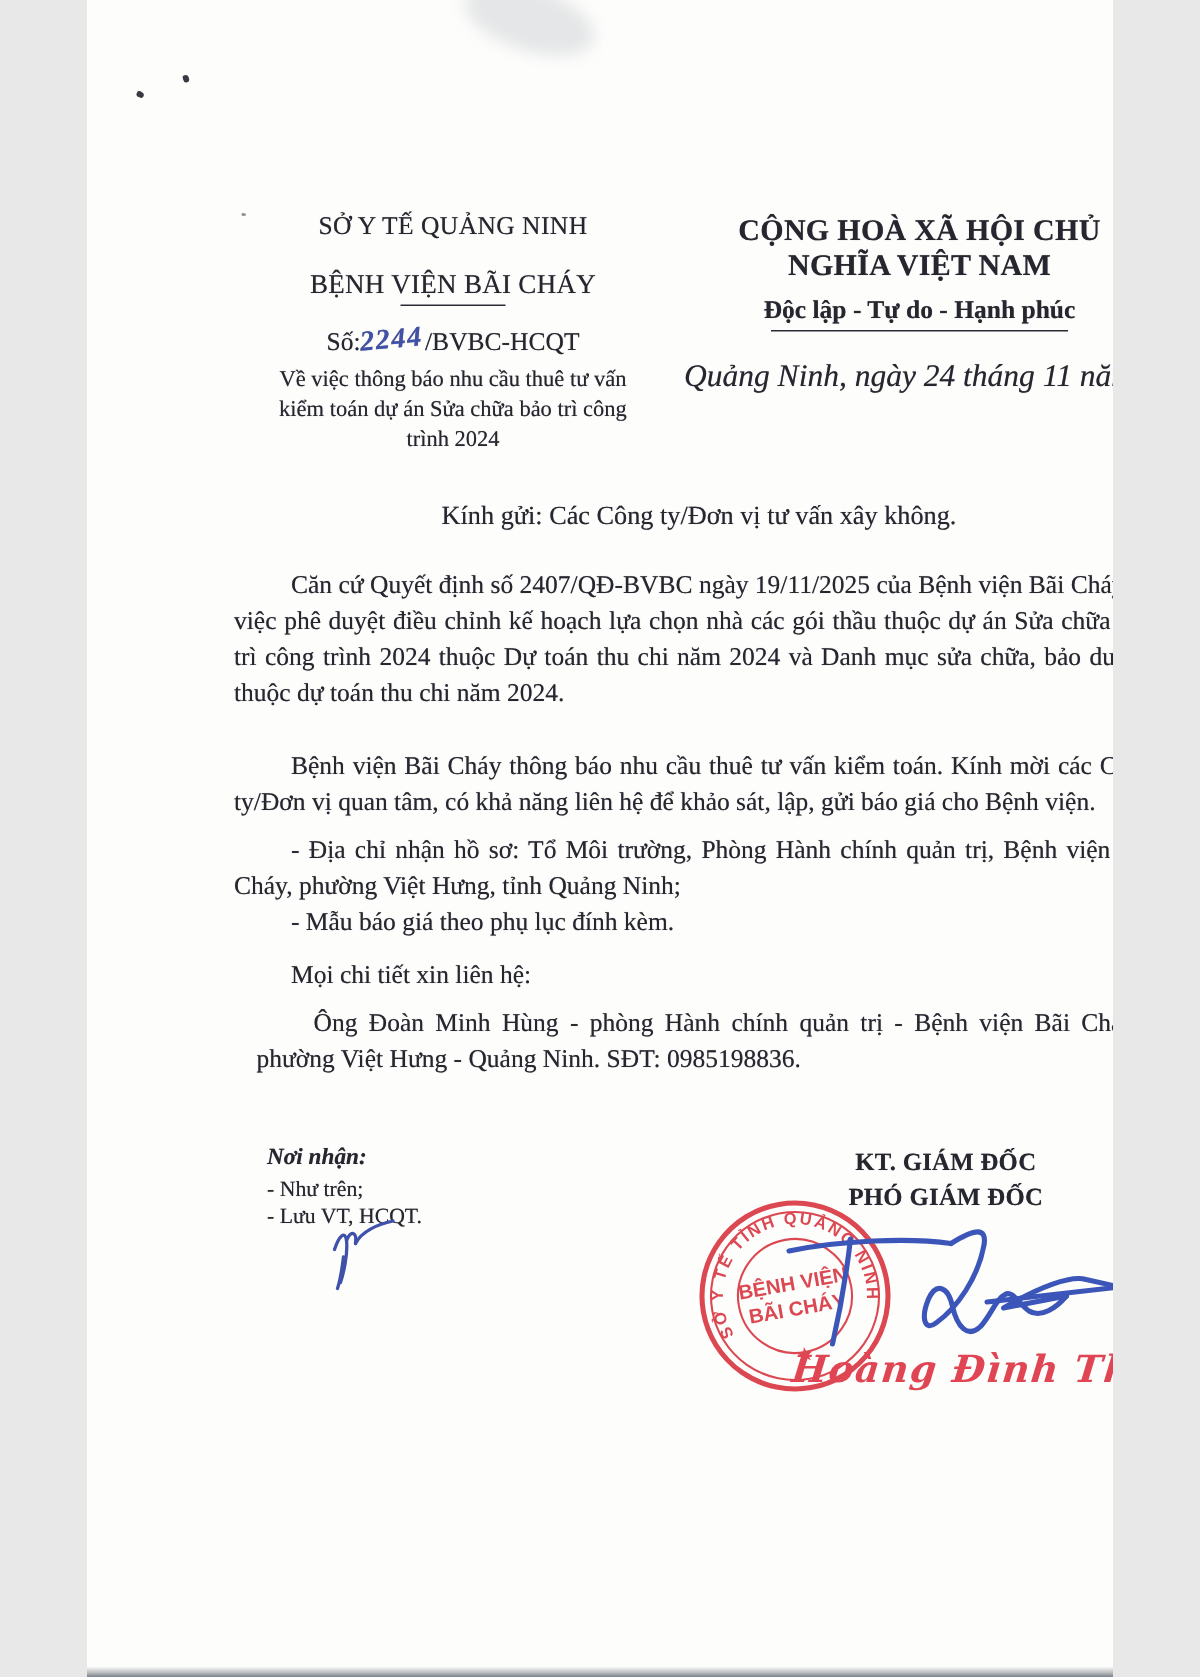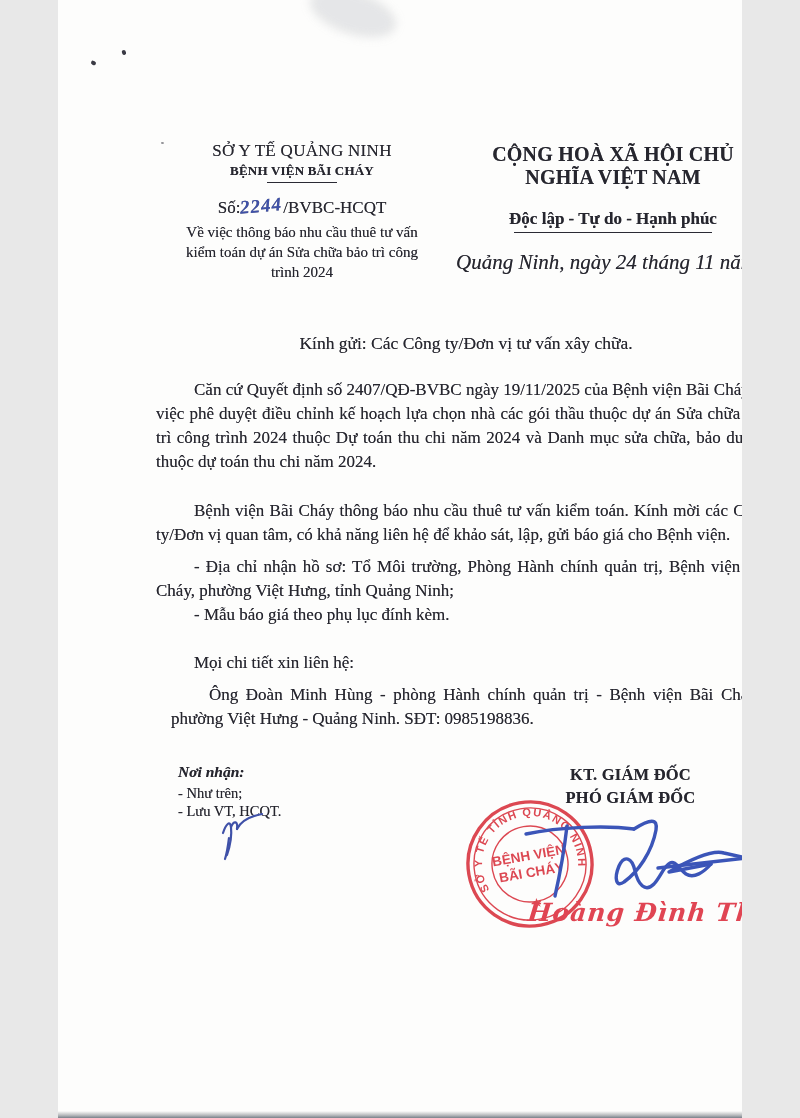--- a/index.html
+++ b/index.html
@@ -15,39 +15,39 @@
   .smudge-top{position:absolute;left:250px;top:-8px;width:90px;height:42px;border-radius:50%;
     background:rgba(120,126,138,.18);filter:blur(5px);transform:rotate(18deg);}
   .speck{position:absolute;background:#3a3a44;border-radius:40% 60% 50% 50%;}
   .speck.s1{left:33px;top:61px;width:5px;height:4px;transform:rotate(25deg);}
   .speck.s2{left:64px;top:50px;width:4px;height:5px;transform:rotate(-15deg);}
   .speck.s3{left:103px;top:142px;width:3px;height:2px;opacity:.55;}
   .speck.s4{left:748px;top:170px;width:3px;height:2px;opacity:.35;}
   
   .hdr-left{position:absolute;left:88px;top:141px;width:312px;text-align:center;}
   .hdr-left .org-parent{font-size:17px;letter-spacing:.3px;}
-  .hdr-left .org-name{font-size:13px;font-weight:bold;margin-top:2px;letter-spacing:.2px;}
+  .hdr-left .org-name{font-size:18px;font-weight:normal;margin-top:18px;letter-spacing:.2px;}
   .rule-small{width:70px;height:0;border-bottom:1.6px solid #2a2a34;margin:3px auto 0 auto;}
   .doc-number{font-size:17px;margin-top:13px;white-space:nowrap;}
   .hand-number{color:#3f51a8;font-style:italic;font-weight:bold;font-size:19px;
     display:inline-block;transform:rotate(-5deg) translateY(-1px);letter-spacing:1px;
     margin:0 1px 0 0;}
   .subject{font-size:15px;margin-top:4px;line-height:20px;}
   .hdr-right{position:absolute;left:398px;top:143px;width:314px;text-align:center;}
   .hdr-right .national-title{font-size:20px;font-weight:bold;letter-spacing:.2px;}
-  .hdr-right .motto{font-size:17px;font-weight:bold;margin-top:20px;}
+  .hdr-right .motto{font-size:17px;font-weight:bold;margin-top:8px;}
   .rule-motto{width:198px;height:0;border-bottom:1.6px solid #2a2a34;margin:3px auto 0 auto;}
   .place-date{font-size:21px;font-style:italic;margin-top:17px;white-space:nowrap;}
   
   .salutation{position:absolute;left:98px;top:333px;width:620px;text-align:center;font-size:17.5px;}
   .letter-body{position:absolute;left:98px;top:378px;width:614px;font-size:17px;line-height:24px;}
   .letter-body p{margin:0;text-align:justify;text-indent:38px;}
   .letter-body p.p1{margin-bottom:25px;}
   .letter-body p.p2{margin-bottom:8px;}
-  .letter-body p.contact-intro{margin-top:24px;}
+  .letter-body p.contact-intro{margin-top:11px;}
   .letter-body p.contact{margin-top:8px;margin-left:15px;}
   .letter-body p.closing{margin-top:8px;}
   
   .recipients{position:absolute;left:120px;top:763px;font-size:14.5px;line-height:18px;}
   .recipients .label{font-size:15.5px;font-weight:bold;font-style:italic;margin-bottom:3px;}
   .signer-titles{position:absolute;left:460px;top:763px;width:225px;text-align:center;
     font-size:16.5px;font-weight:bold;line-height:23px;letter-spacing:.2px;}
   .stamp-wrap{position:absolute;left:402px;top:794px;width:140px;height:140px;
     transform:rotate(-10deg);opacity:.93;}
   .sig-wrap{position:absolute;left:440px;top:800px;width:290px;height:120px;}
@@ -82,21 +82,21 @@
     </div>
   </div>
 
   <div class="hdr-right">
     <div class="national-title soft">CỘNG HOÀ XÃ HỘI CHỦ NGHĨA VIỆT NAM</div>
     <div class="motto soft">Độc lập - Tự do - Hạnh phúc</div>
     <div class="rule-motto"></div>
     <div class="place-date soft">Quảng Ninh, ngày 24 tháng 11 năm 2025</div>
   </div>
 
-  <div class="salutation soft">Kính gửi: Các Công ty/Đơn vị tư vấn xây chữa.</div>
+  <div class="salutation soft">Kính gửi: Các Công ty/Đơn vị tư vấn xây không.</div>
 
   <div class="letter-body">
     <p class="p1 soft">Căn cứ Quyết định số 2407/QĐ-BVBC ngày 19/11/2025 của Bệnh viện Bãi Cháy về việc phê duyệt điều chỉnh kế hoạch lựa chọn nhà các gói thầu thuộc dự án Sửa chữa bảo trì công trình 2024 thuộc Dự toán thu chi năm 2024 và Danh mục sửa chữa, bảo dưỡng thuộc dự toán thu chi năm 2024.</p>
     <p class="p2 soft">Bệnh viện Bãi Cháy thông báo nhu cầu thuê tư vấn kiểm toán. Kính mời các Công ty/Đơn vị quan tâm, có khả năng liên hệ để khảo sát, lập, gửi báo giá cho Bệnh viện.</p>
     <p class="soft">- Địa chỉ nhận hồ sơ: Tổ Môi trường, Phòng Hành chính quản trị, Bệnh viện Bãi Cháy, phường Việt Hưng, tỉnh Quảng Ninh;</p>
     <p class="soft">- Mẫu báo giá theo phụ lục đính kèm.</p>
     <p class="contact-intro soft">Mọi chi tiết xin liên hệ:</p>
     <p class="contact soft">Ông Đoàn Minh Hùng - phòng Hành chính quản trị - Bệnh viện Bãi Cháy - phường Việt Hưng - Quảng Ninh. SĐT: 0985198836.</p>
   </div>
 

